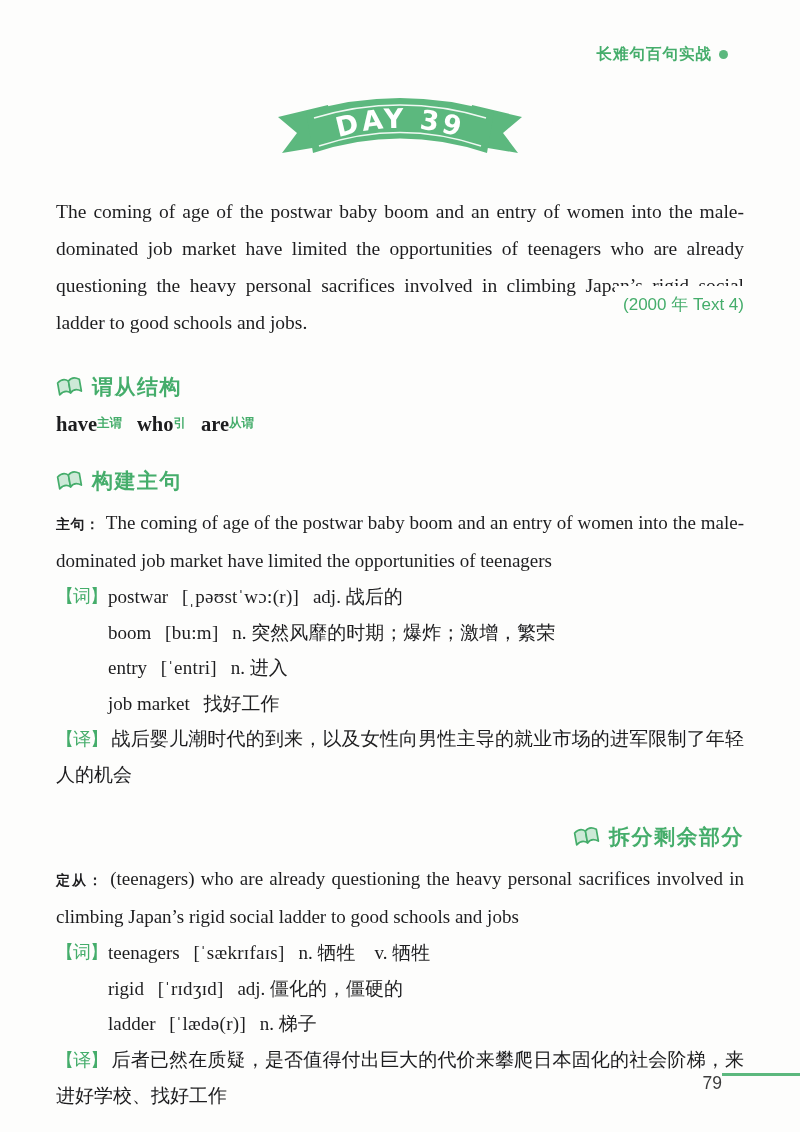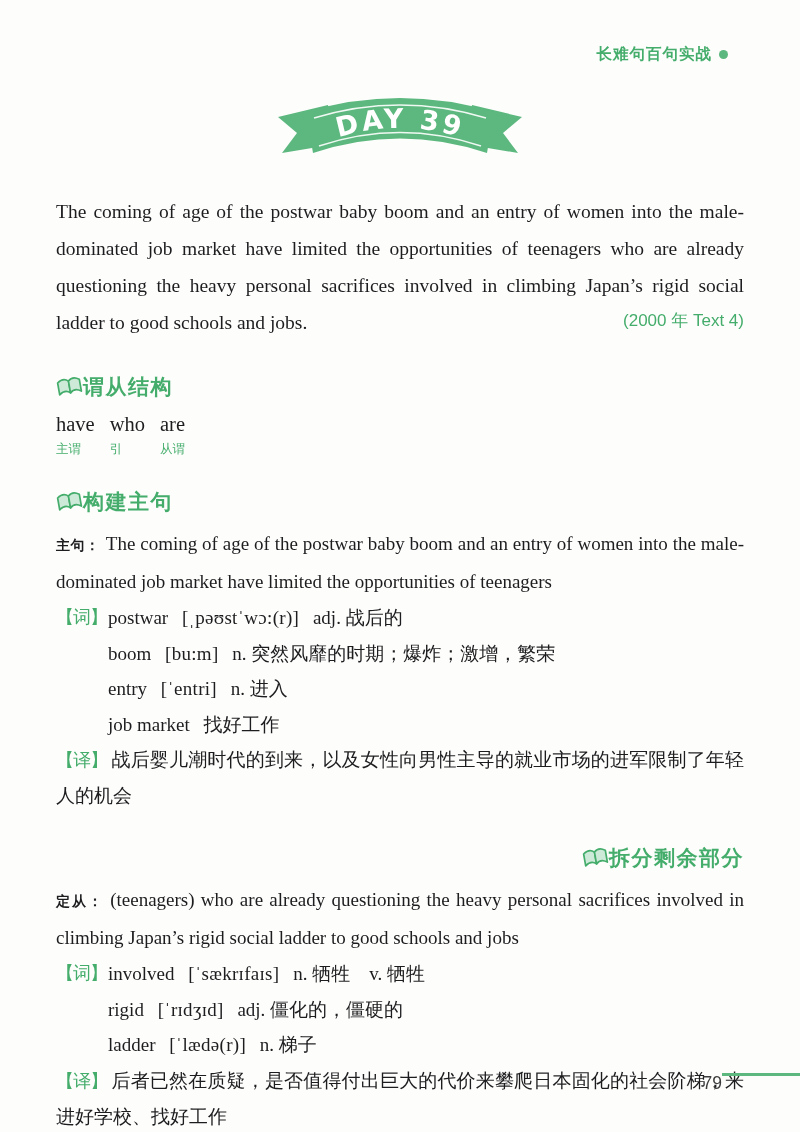--- a/index.html
+++ b/index.html
@@ -46,45 +46,45 @@
 
   
   .sentence{
     position:relative;
     margin-top:30px;
     font-size:19.5px;line-height:37px;
     font-weight:500;
     text-align:justify;
   }
   .sentence .src{
-    position:absolute;right:0;bottom:2px;
+    position:absolute;right:0;bottom:18px;
     color:var(--accent);
     font-family:"Liberation Sans","DejaVu Sans",sans-serif;
     font-size:17px;font-weight:500;
     background:#fdfdfc;padding-left:8px;
   }
 
   
   .sec-head{
-    display:flex;align-items:center;
+    display:flex;align-items:center;gap:9px;
     color:var(--accent);
     font-family:"Liberation Sans","DejaVu Sans",sans-serif;
     font-weight:bold;font-size:21px;letter-spacing:1.5px;
   }
   .sec-head .book{transform:rotate(-10deg);}
   .sec-head .book svg{display:block;}
   .book-page{fill:#cde9d7;stroke:var(--accent);stroke-width:1.7;stroke-linejoin:round;}
 
   .sec1-head{margin-top:32px;}
   .sec2-head{margin-top:30px;}
   .sec3-head{margin-top:30px;justify-content:flex-end;}
 
   
   .struct-line{margin-top:10px;display:flex;gap:15px;}
-  .pair{display:flex;flex-direction:column;}
+  .pair{display:flex;flex-direction:row;font-weight:bold;}
   .pair .w{font-size:20.5px;line-height:26px;}
   .pair .lbl{
     margin-top:4px;
     color:var(--accent);
     font-family:"Liberation Sans","DejaVu Sans",sans-serif;
     font-size:12.5px;
   }
 
   
   .clause{
@@ -234,21 +234,21 @@
         </svg>
       </span>
       <span>拆分剩余部分</span>
     </div>
     <div class="clause">
       <span class="clabel">定从：</span><span>(teenagers) who are already questioning the heavy personal sacrifices involved in climbing Japan’s rigid social ladder to good schools and jobs</span>
     </div>
     <div class="words">
       <span class="tag">【词】</span>
       <div class="wline">
-        <span class="term">involved</span>
+        <span class="term">teenagers</span>
         <span class="ph">[ˈsækrɪfaɪs]</span>
         <span class="mean">n. 牺牲　v. 牺牲</span>
       </div>
       <div class="wline">
         <span class="term">rigid</span>
         <span class="ph">[ˈrɪdʒɪd]</span>
         <span class="mean">adj. 僵化的，僵硬的</span>
       </div>
       <div class="wline">
         <span class="term">ladder</span>

